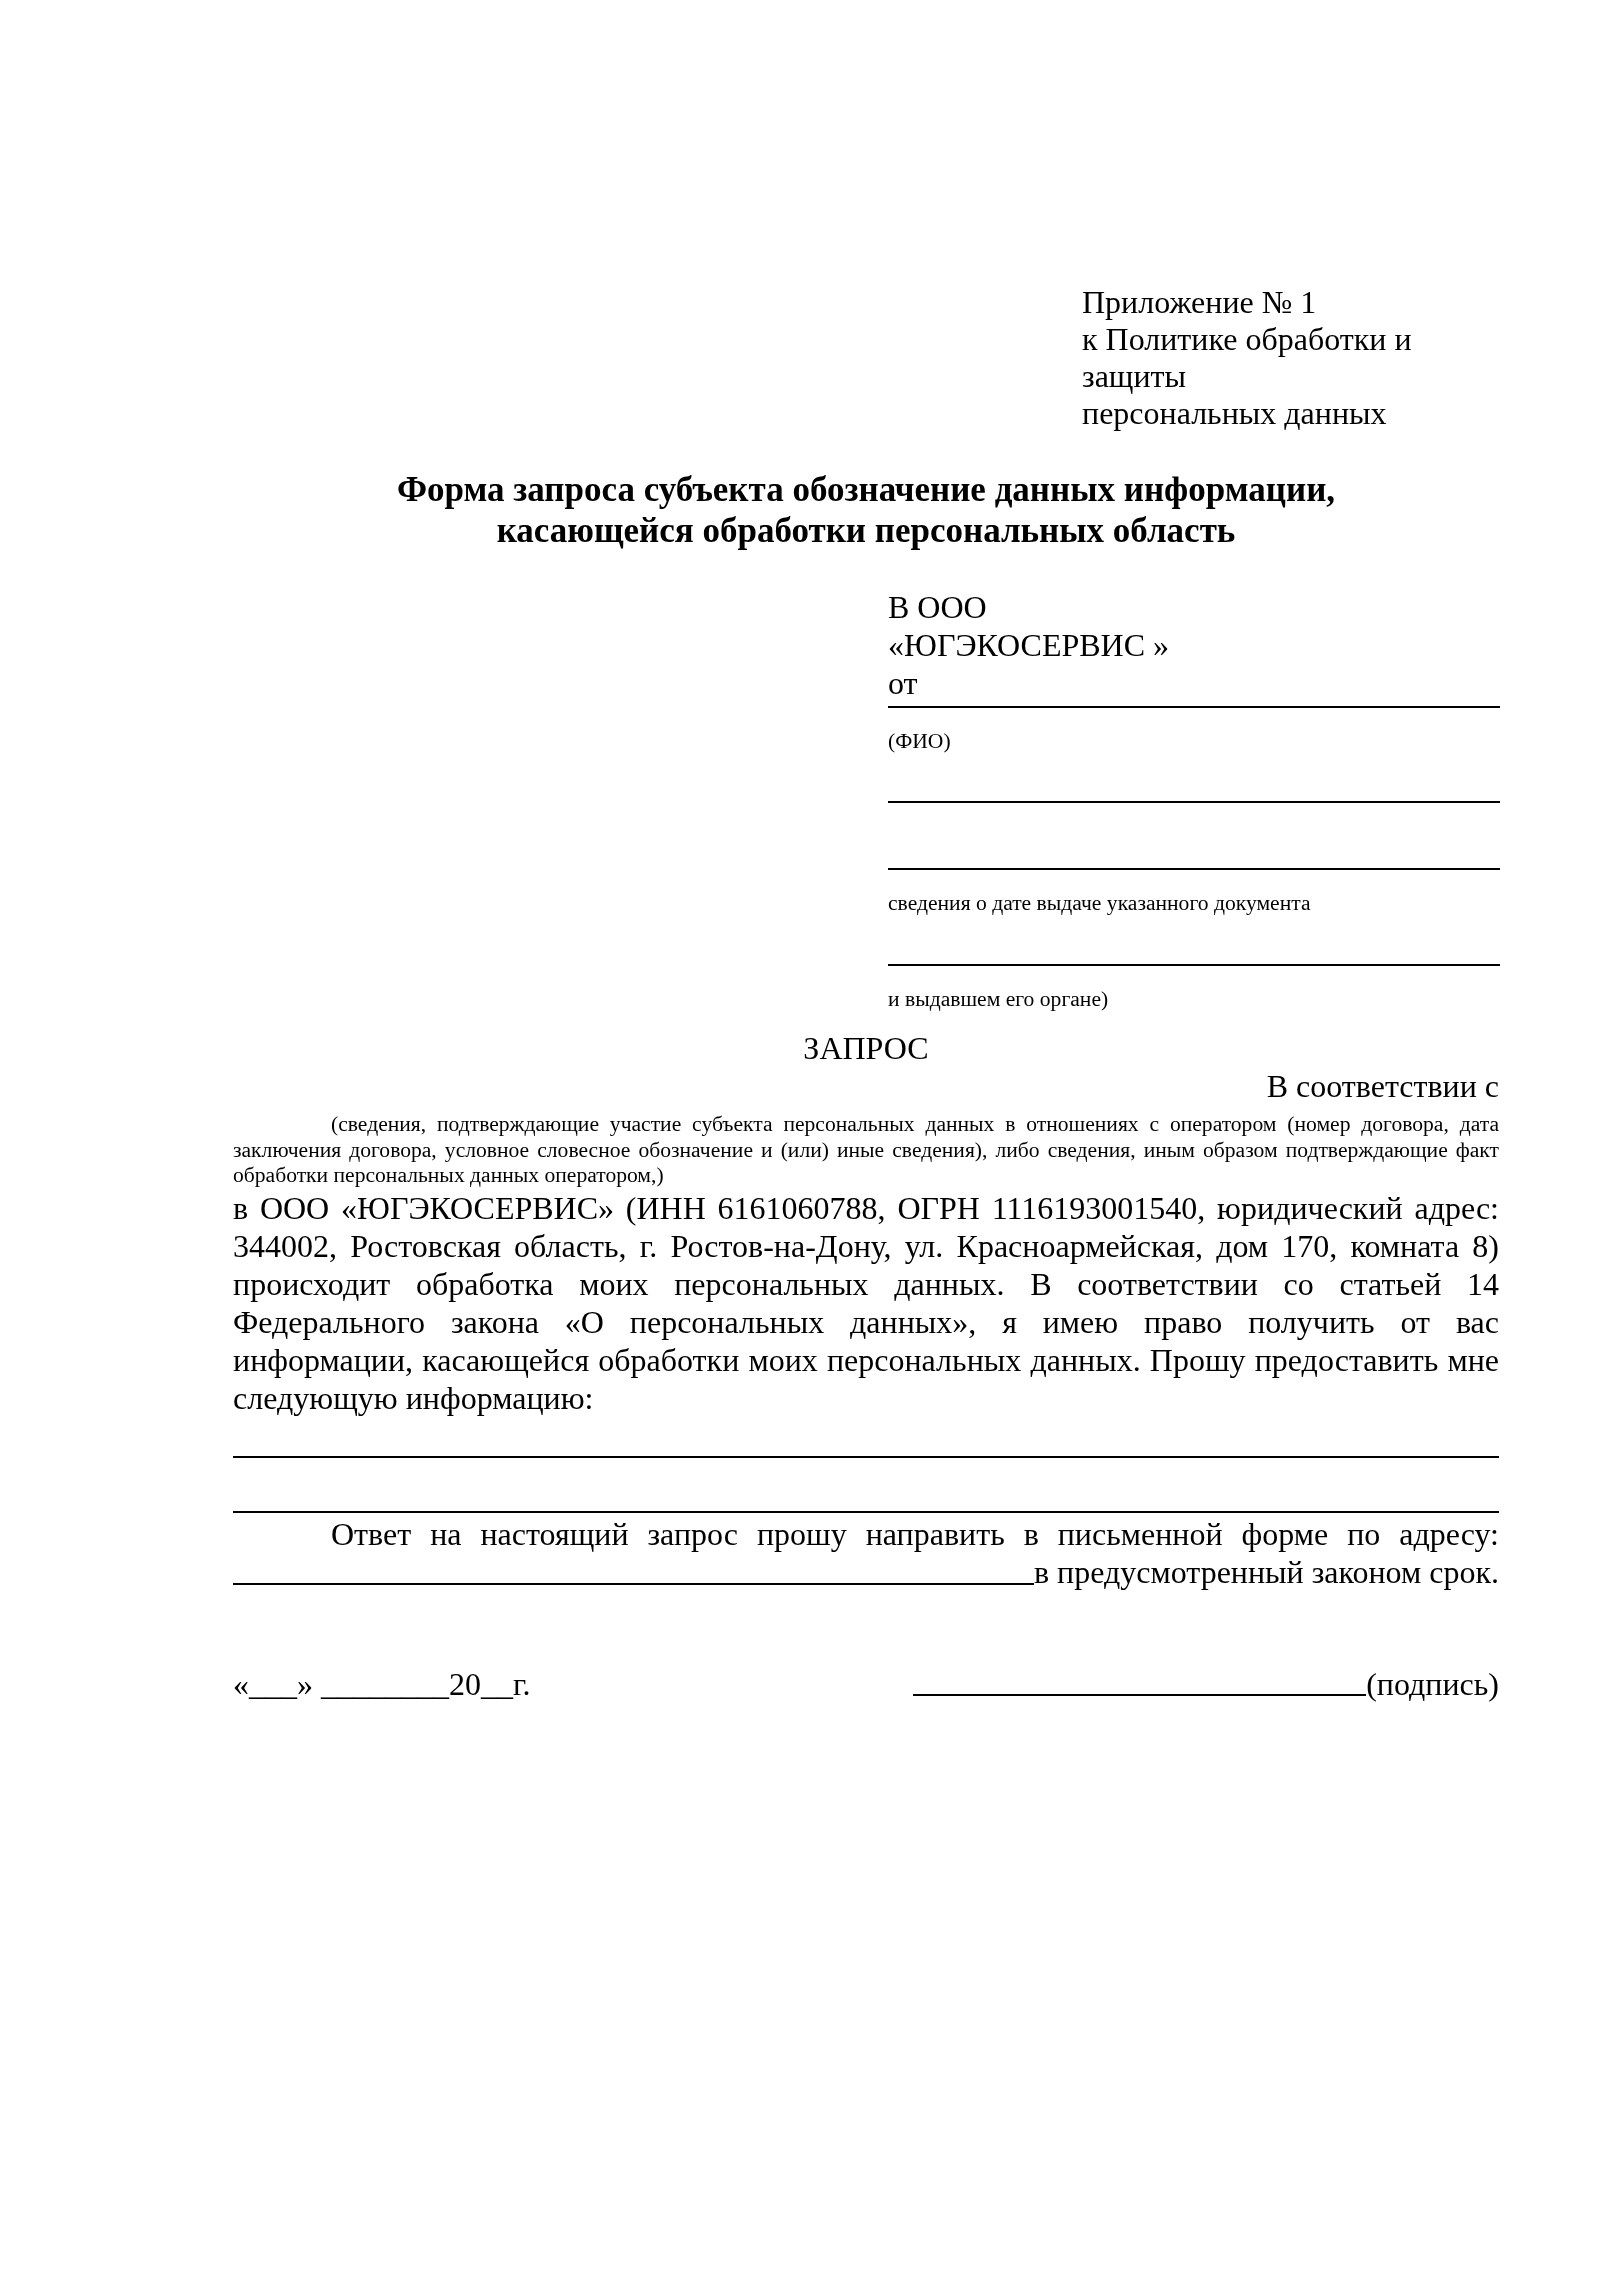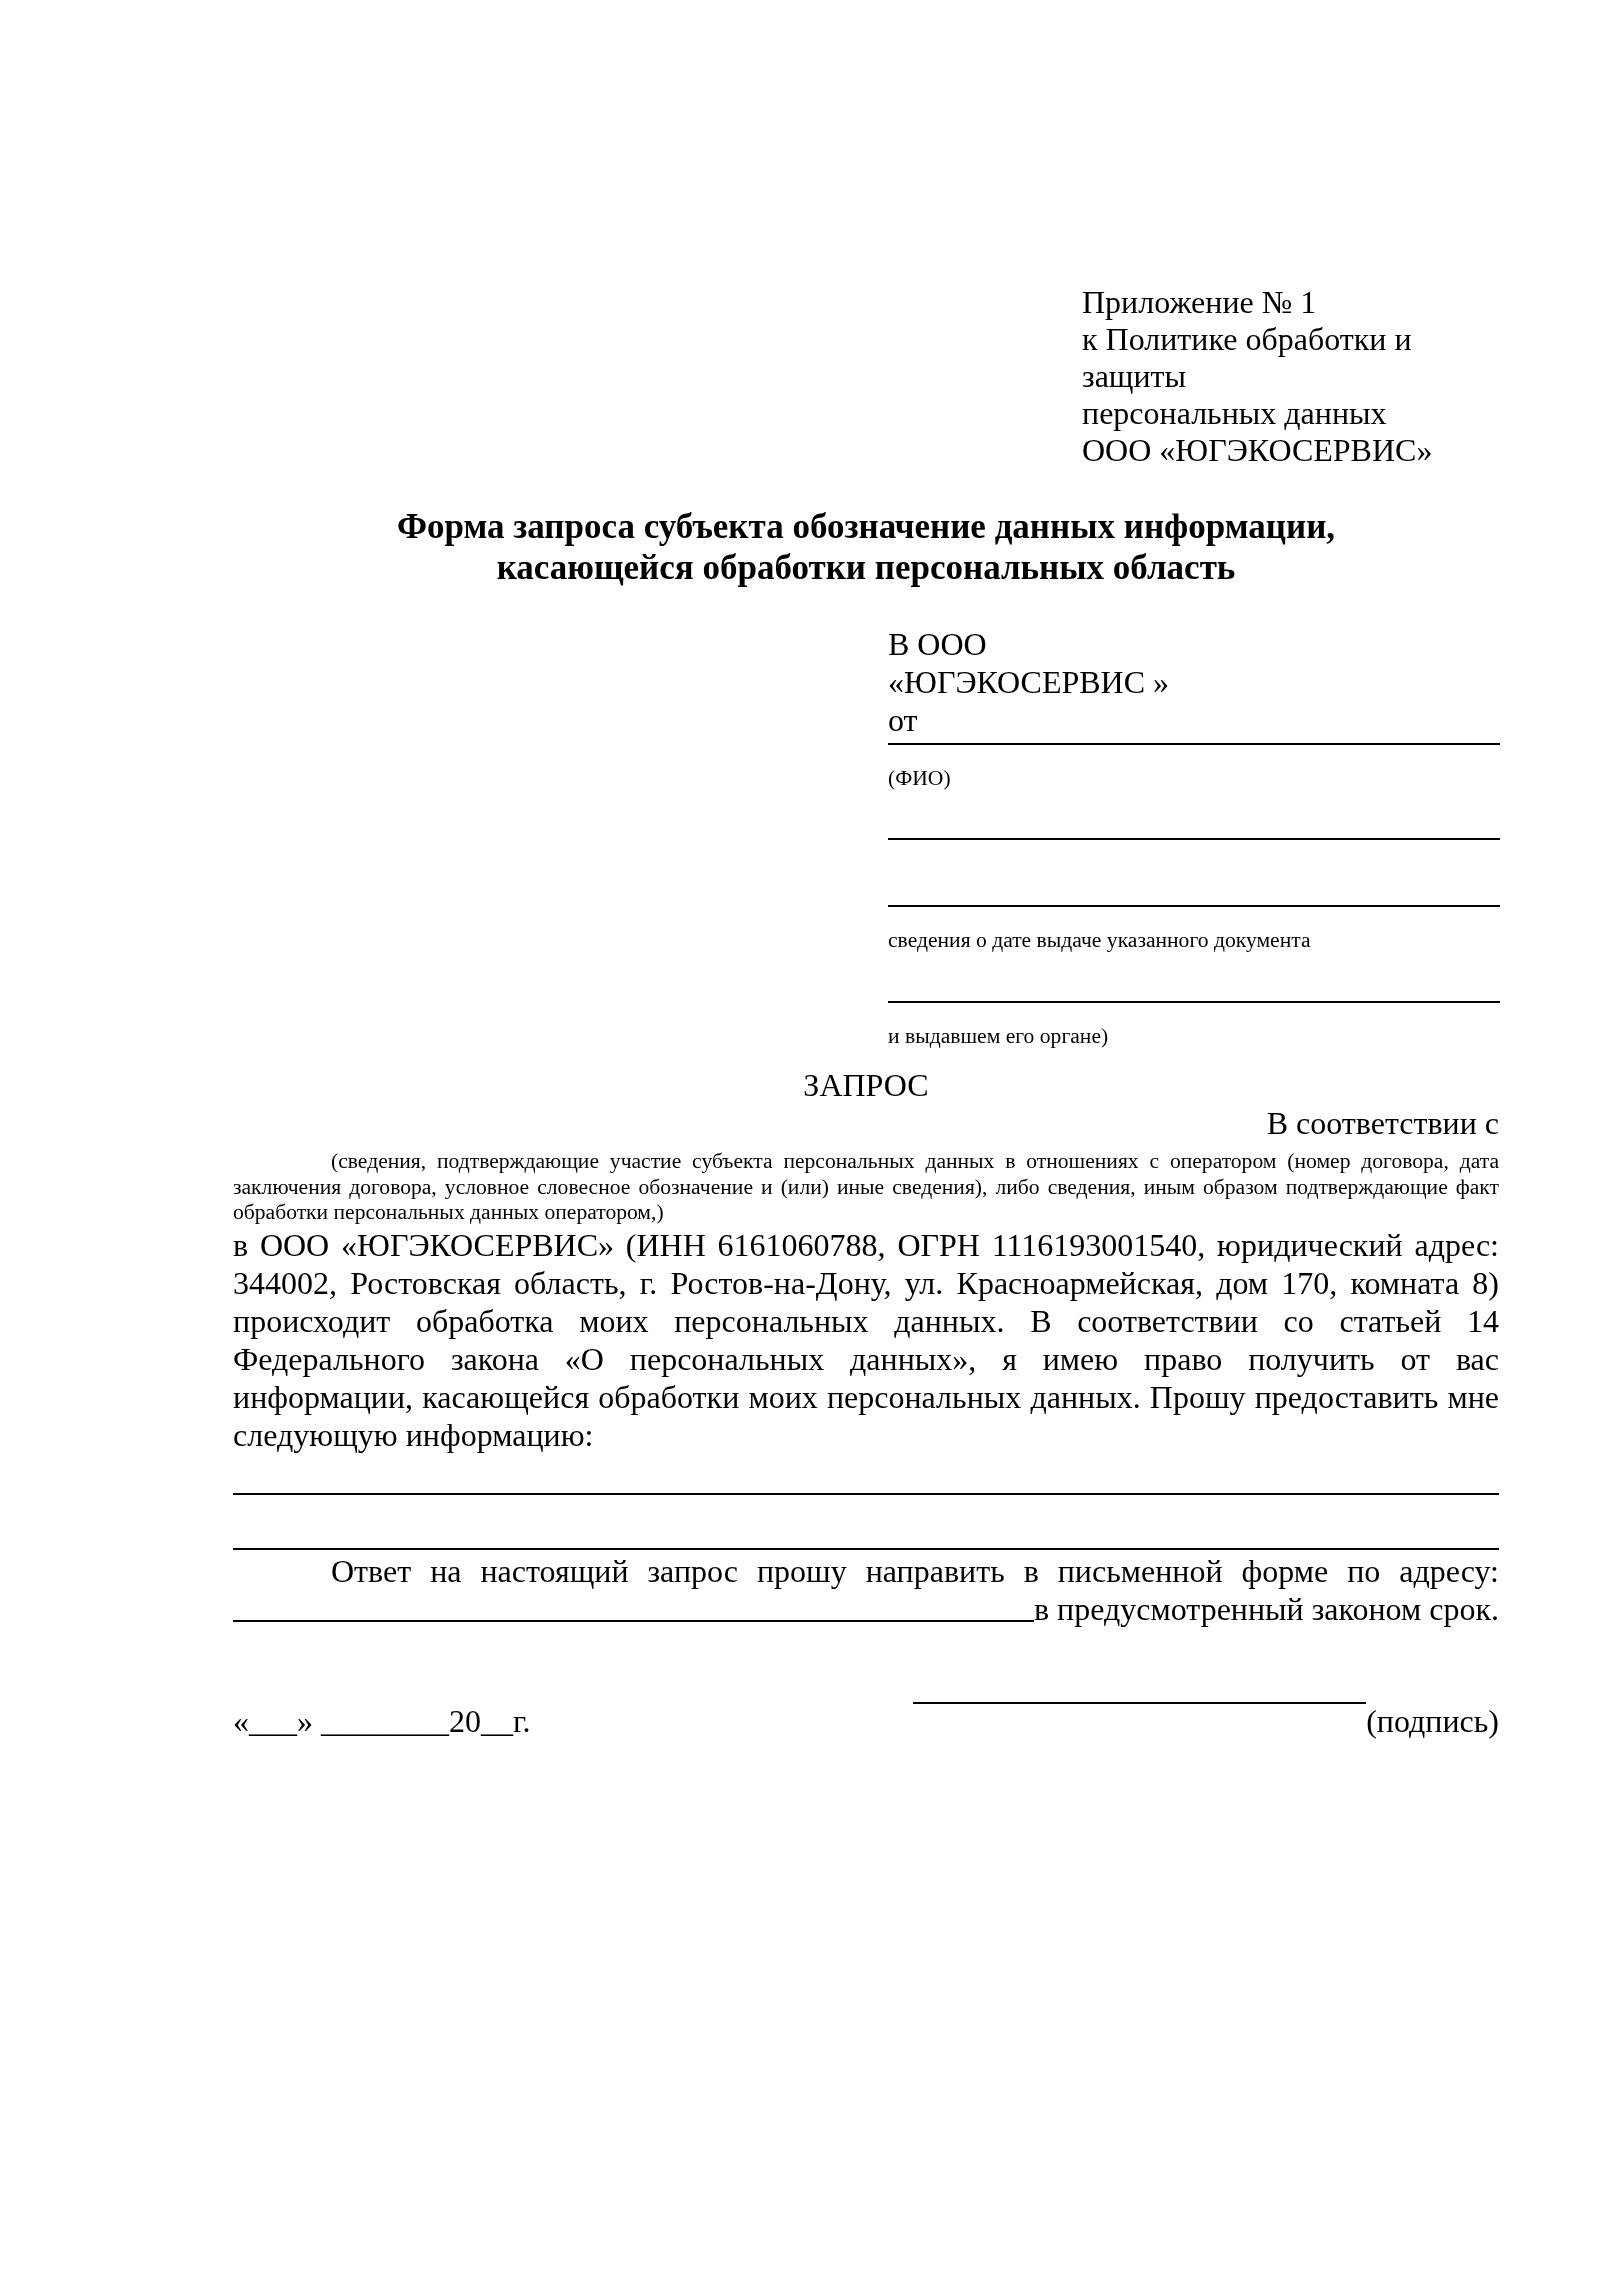--- a/index.html
+++ b/index.html
@@ -73,37 +73,36 @@
   .address-row { display: flex; align-items: flex-end; text-align: center; }
   .address-row .addr-fill {
     flex: 1; border-bottom: 2.9px solid #000; height: 0; margin-bottom: 5.9px;
   }
   .address-row .addr-suffix { white-space: nowrap; }
 
   .sig-row {
     margin-top: 74px;
     display: flex; justify-content: space-between; align-items: flex-end;
   }
-  .sig-row .sig-right { display: flex; }
+  .sig-row .sig-right { display: flex; align-items: flex-end; }
   .sig-row .sig-line {
     width: 453px; border-bottom: 2.9px solid #000; height: 0; margin-bottom: 6.9px;
   }
   .sig-row .sig-label { white-space: nowrap; }
 </style>
 </head>
 <body>
 
 <div class="page">
   <div class="content">
 
     <div class="appendix">
       <div>Приложение № 1</div>
       <div>к Политике обработки и защиты</div>
       <div>персональных данных</div>
-      <div>ООО «ЮГЭКОСЕРВИС»</div>
     </div>
 
     <div class="doc-title">
       <div>Форма запроса субъекта обозначение данных информации,</div>
       <div>касающейся обработки персональных область</div>
     </div>
 
     <div class="addressee">
       <div>В ООО</div>
       <div>«ЮГЭКОСЕРВИС »</div>

